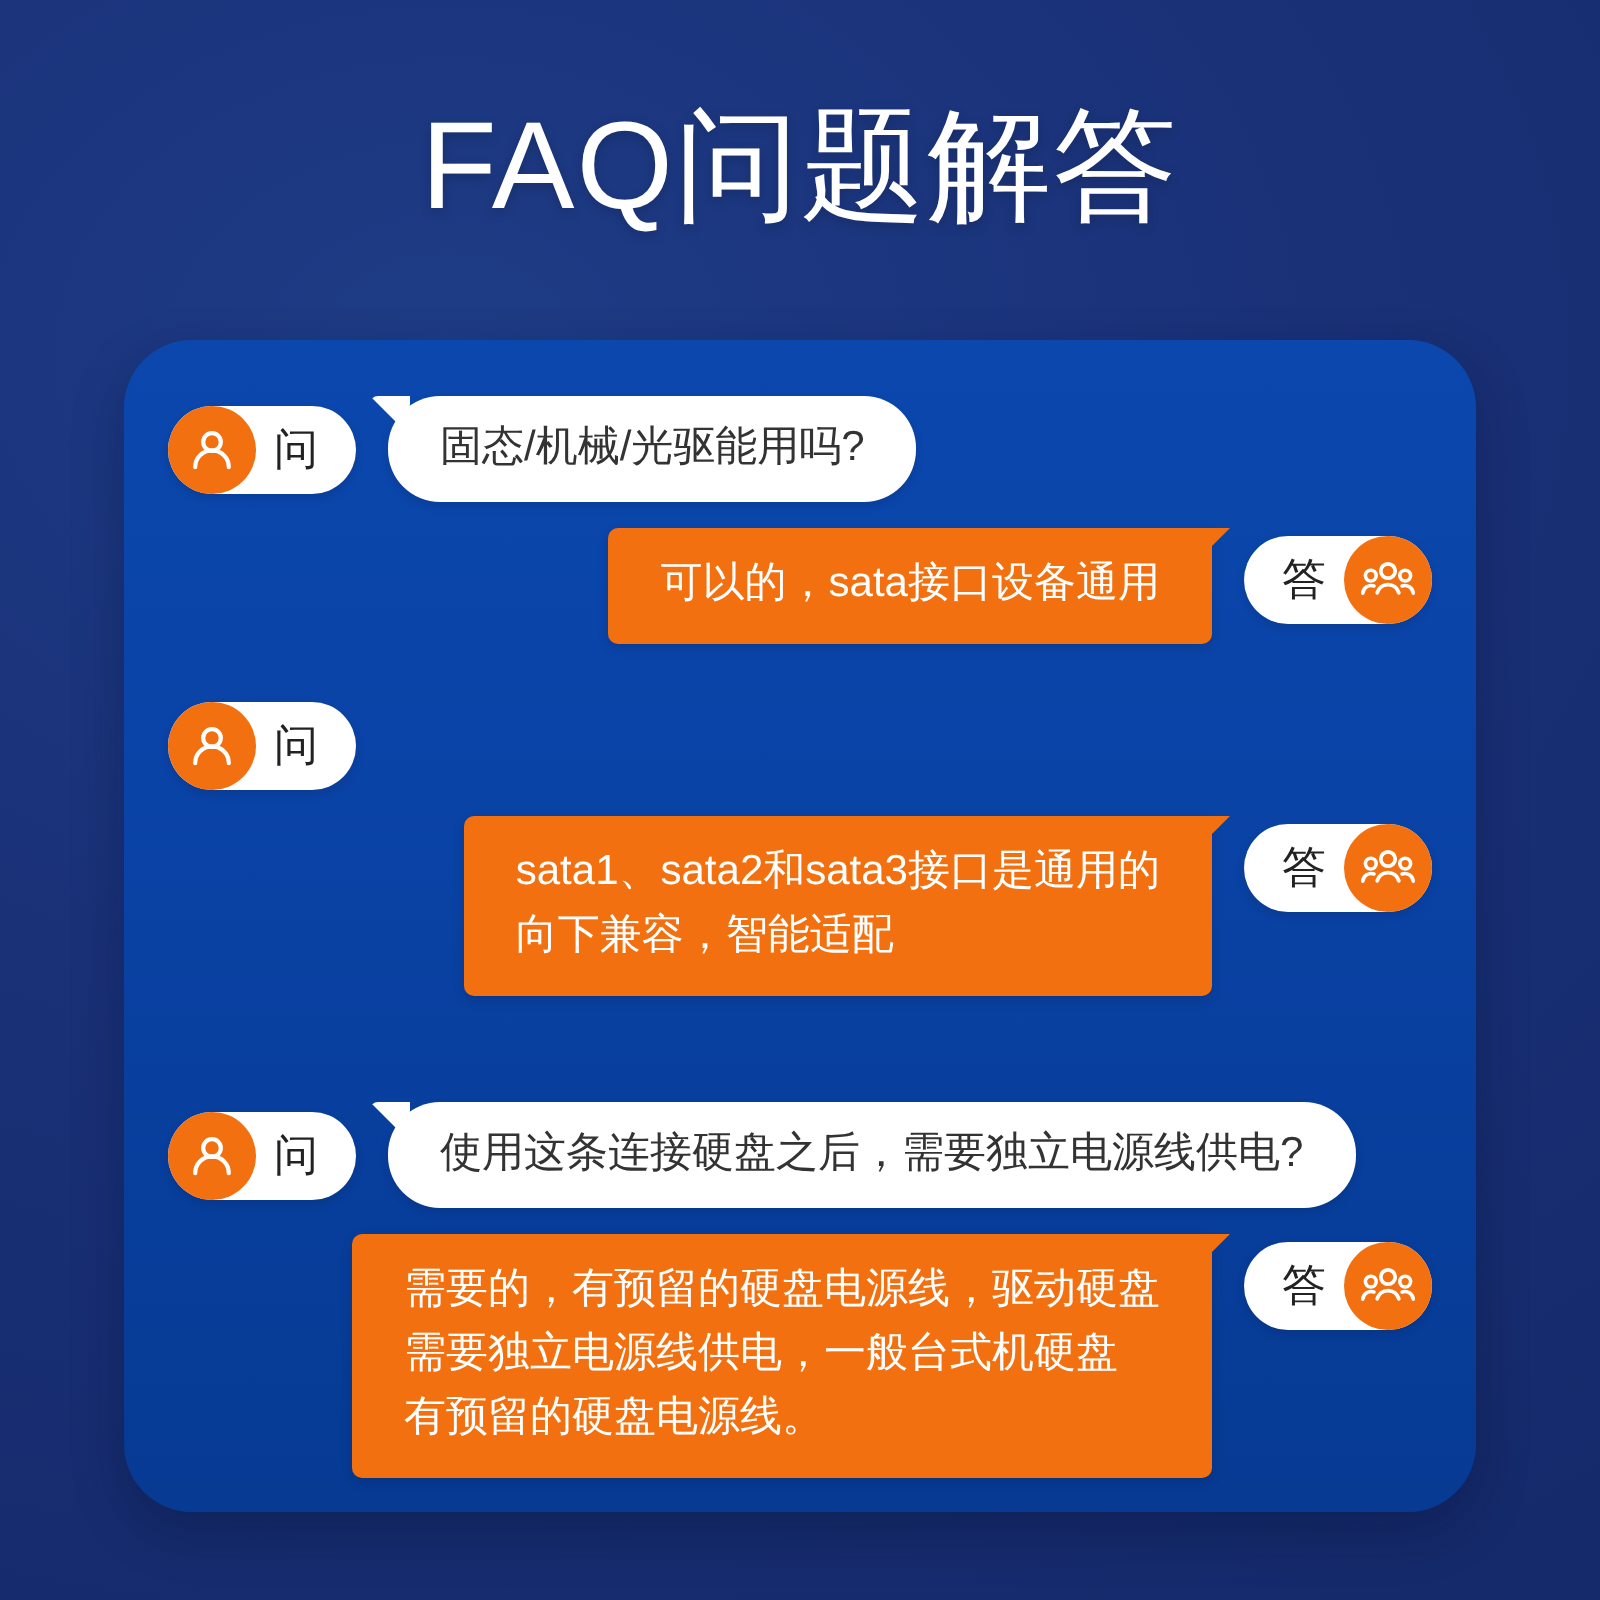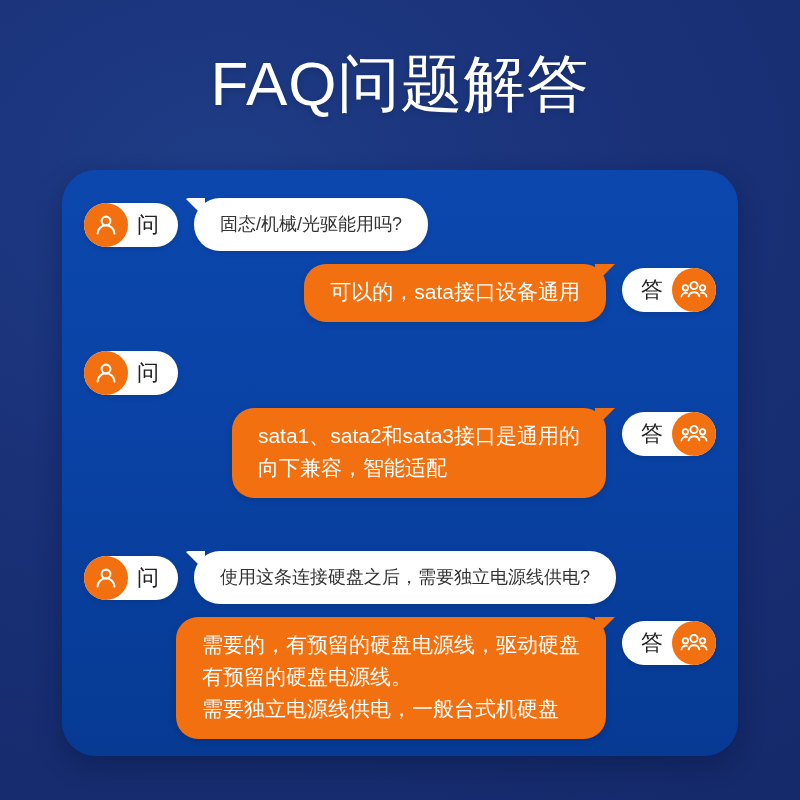--- a/index.html
+++ b/index.html
@@ -111,21 +111,21 @@
     box-sizing: border-box;
     max-width: 560px;
   }
 
   .q-bubble {
     background: #ffffff;
     margin-left: 16px;
     padding: 11px 26px 12px 26px;
     border-radius: 26px;
     color: #333333;
-    font-size: 18px;
+    font-size: 21px;
     line-height: 30px;
     white-space: nowrap;
     box-shadow: 0 2px 5px rgba(0,0,0,0.12);
   }
   
   .q-bubble::before {
     content: "";
     position: absolute;
     left: -9px;
     top: 0px;
@@ -142,21 +142,21 @@
     align-items: flex-start;
     justify-content: flex-end;
     padding-right: 22px;
     margin-top: 13px;
   }
 
   .a-bubble {
     background: #f2700f;
     margin-right: 16px;
     padding: 12px 26px 14px 26px;
-    border-radius: 22px;
+    border-radius: 5px;
     color: #ffffff;
     font-size: 21px;
     line-height: 32px;
     box-shadow: 0 2px 6px rgba(0,0,0,0.14);
   }
   
   .a-bubble::after {
     content: "";
     position: absolute;
     right: -9px;
@@ -263,22 +263,22 @@
           <span class="badge-text">问</span>
         </div>
         <div class="bubble q-bubble">
           <span>使用这条连接硬盘之后，需要独立电源线供电?</span>
         </div>
       </div>
 
       <div class="a-row">
         <div class="bubble a-bubble">
           <div class="line">需要的，有预留的硬盘电源线，驱动硬盘</div>
+          <div class="line">需要独立电源线供电，一般台式机硬盘</div>
           <div class="line">有预留的硬盘电源线。</div>
-          <div class="line">需要独立电源线供电，一般台式机硬盘</div>
         </div>
         <div class="badge ans">
           <span class="badge-text">答</span>
           <span class="badge-circle">
             <svg width="30" height="28" viewBox="0 0 30 28" aria-hidden="true">
               <circle cx="15" cy="9.5" r="3.6" fill="none" stroke="#ffffff" stroke-width="1.9"></circle>
               <path d="M9.6 20.4a5.6 5.6 0 0 1 10.8 0" fill="none" stroke="#ffffff" stroke-width="1.9" stroke-linecap="round"></path>
               <circle cx="6.4" cy="11.8" r="2.7" fill="none" stroke="#ffffff" stroke-width="1.8"></circle>
               <path d="M2.4 20.6a4.2 4.2 0 0 1 5.6-3.6" fill="none" stroke="#ffffff" stroke-width="1.8" stroke-linecap="round"></path>
               <circle cx="23.6" cy="11.8" r="2.7" fill="none" stroke="#ffffff" stroke-width="1.8"></circle>

